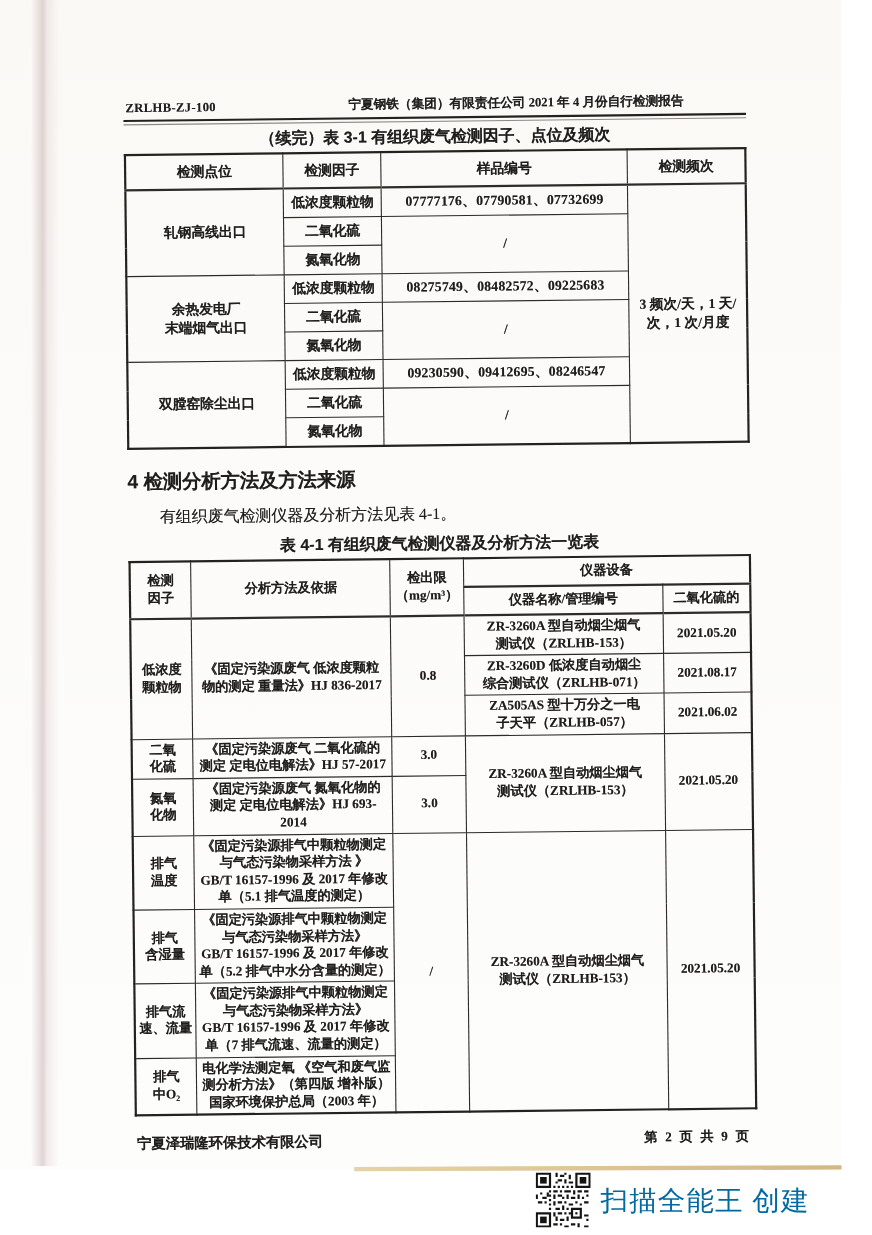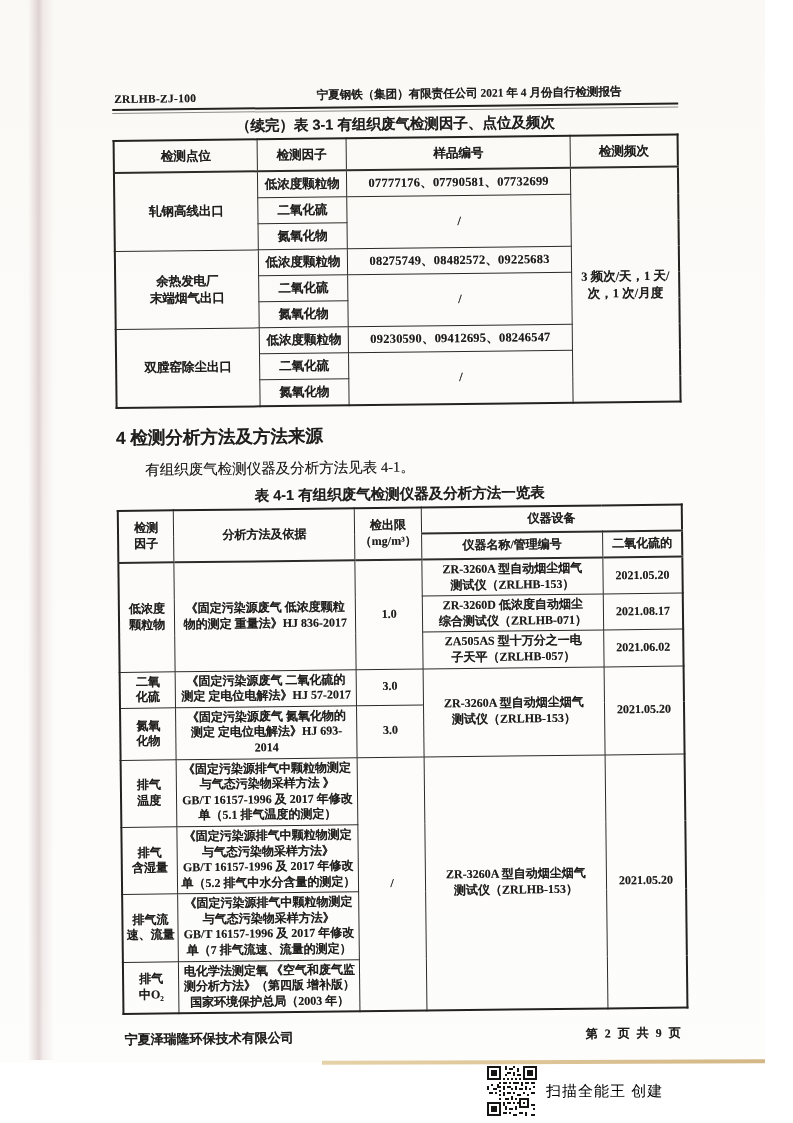--- a/index.html
+++ b/index.html
@@ -40,21 +40,21 @@
   .t41 thead th{height:20px;}
   .pre{white-space:pre-line;}
   .samples{letter-spacing:.2px;}
   .sec-heading{font-family:"Liberation Sans","DejaVu Sans",sans-serif;font-size:17.5px;font-weight:bold;margin:17px 0 11px 0;}
   .para{font-size:14.5px;text-indent:2em;margin:0 0 8px 0;}
   .doc-footer{display:flex;justify-content:space-between;align-items:flex-start;font-weight:bold;margin-top:16px;padding:0 6px 0 2px;}
   .footer-company{font-size:13px;}
   .footer-page{font-size:12px;letter-spacing:2px;}
   .scan-mark{position:absolute;left:487px;top:1066px;display:flex;align-items:center;gap:9px;}
   .qr{width:50px;height:50px;display:block;}
-  .scan-label{font-family:"Liberation Sans","DejaVu Sans",sans-serif;font-size:15px;color:#000000;letter-spacing:1px;}
+  .scan-label{font-family:"Liberation Sans","DejaVu Sans",sans-serif;font-size:25px;color:#0369a1;letter-spacing:1px;}
 </style>
 </head>
 <body>
 
 <div class="canvas">
   <div class="page"></div>
   <div class="page-below"></div>
   <div class="edge-shadow"></div>
   <div class="bottom-edge"></div>
 
@@ -152,21 +152,21 @@
           <th>仪器名称/管理编号</th>
           <th>二氧化硫的</th>
         </tr>
       </thead>
       <tbody>
         <tr>
           <td rowspan="3" class="pre">低浓度
 颗粒物</td>
           <td rowspan="3" class="pre">《固定污染源废气 低浓度颗粒
 物的测定 重量法》HJ 836-2017</td>
-          <td rowspan="3">1.0</td>
+          <td rowspan="3">0.8</td>
           <td class="pre">ZR-3260A 型自动烟尘烟气
 测试仪（ZRLHB-153）</td>
           <td>2021.05.20</td>
         </tr>
         <tr>
           <td class="pre">ZR-3260D 低浓度自动烟尘
 综合测试仪（ZRLHB-071）</td>
           <td>2021.08.17</td>
         </tr>
         <tr>

